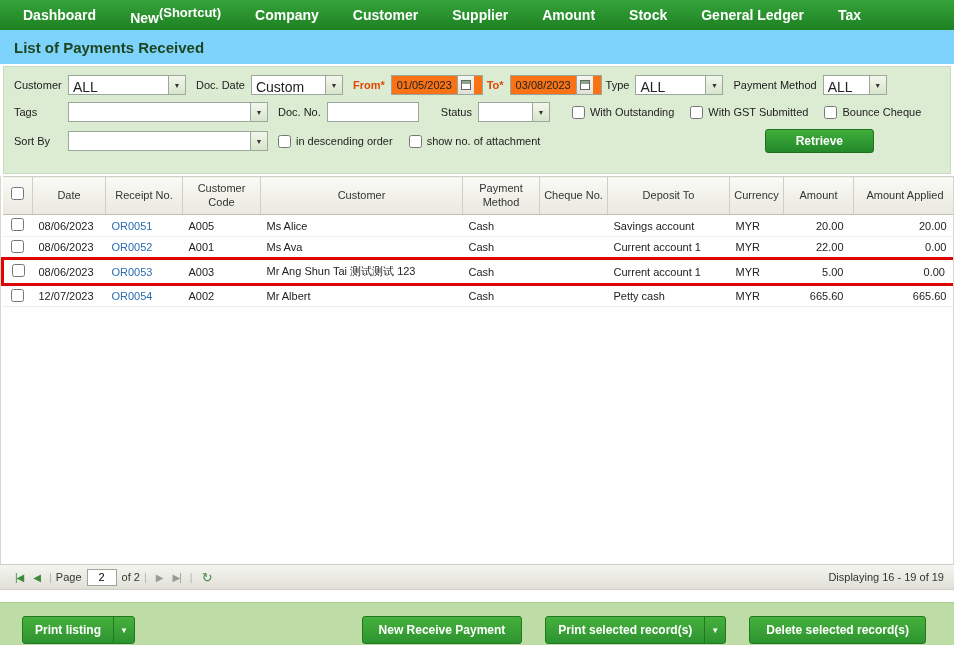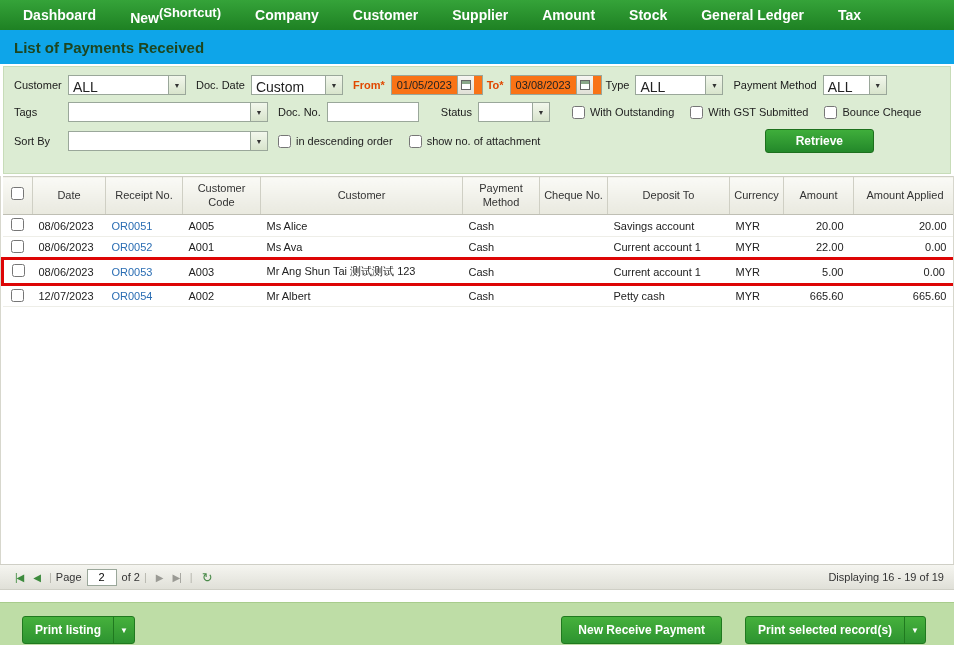--- a/index.html
+++ b/index.html
@@ -24,21 +24,21 @@
     font-size: 14px;
     text-decoration: none;
     padding: 0 17px;
     white-space: nowrap;
     cursor: pointer;
   }
   .nav-item sup { font-size: 13px; font-weight: bold; }
   
   .title-bar {
     height: 34px;
-    background: #0ea5e9;
+    background: #7dd3fc;
     display: flex;
     align-items: center;
     padding: 0 14px;
   }
   .title-bar h1 {
     font-size: 15px;
     font-weight: bold;
     color: #1d4620;
   }
   
@@ -433,14 +433,15 @@
   <div class="split-btn">
     <span class="btn-label">Print listing</span>
     <span class="btn-arrow">▼</span>
   </div>
   <div class="right-group">
     <button class="gbtn">New Receive Payment</button>
     <div class="split-btn">
       <span class="btn-label">Print selected record(s)</span>
       <span class="btn-arrow">▼</span>
     </div>
+    <button class="gbtn">Delete selected record(s)</button>
   </div>
 </div>
 
 </body></html>

